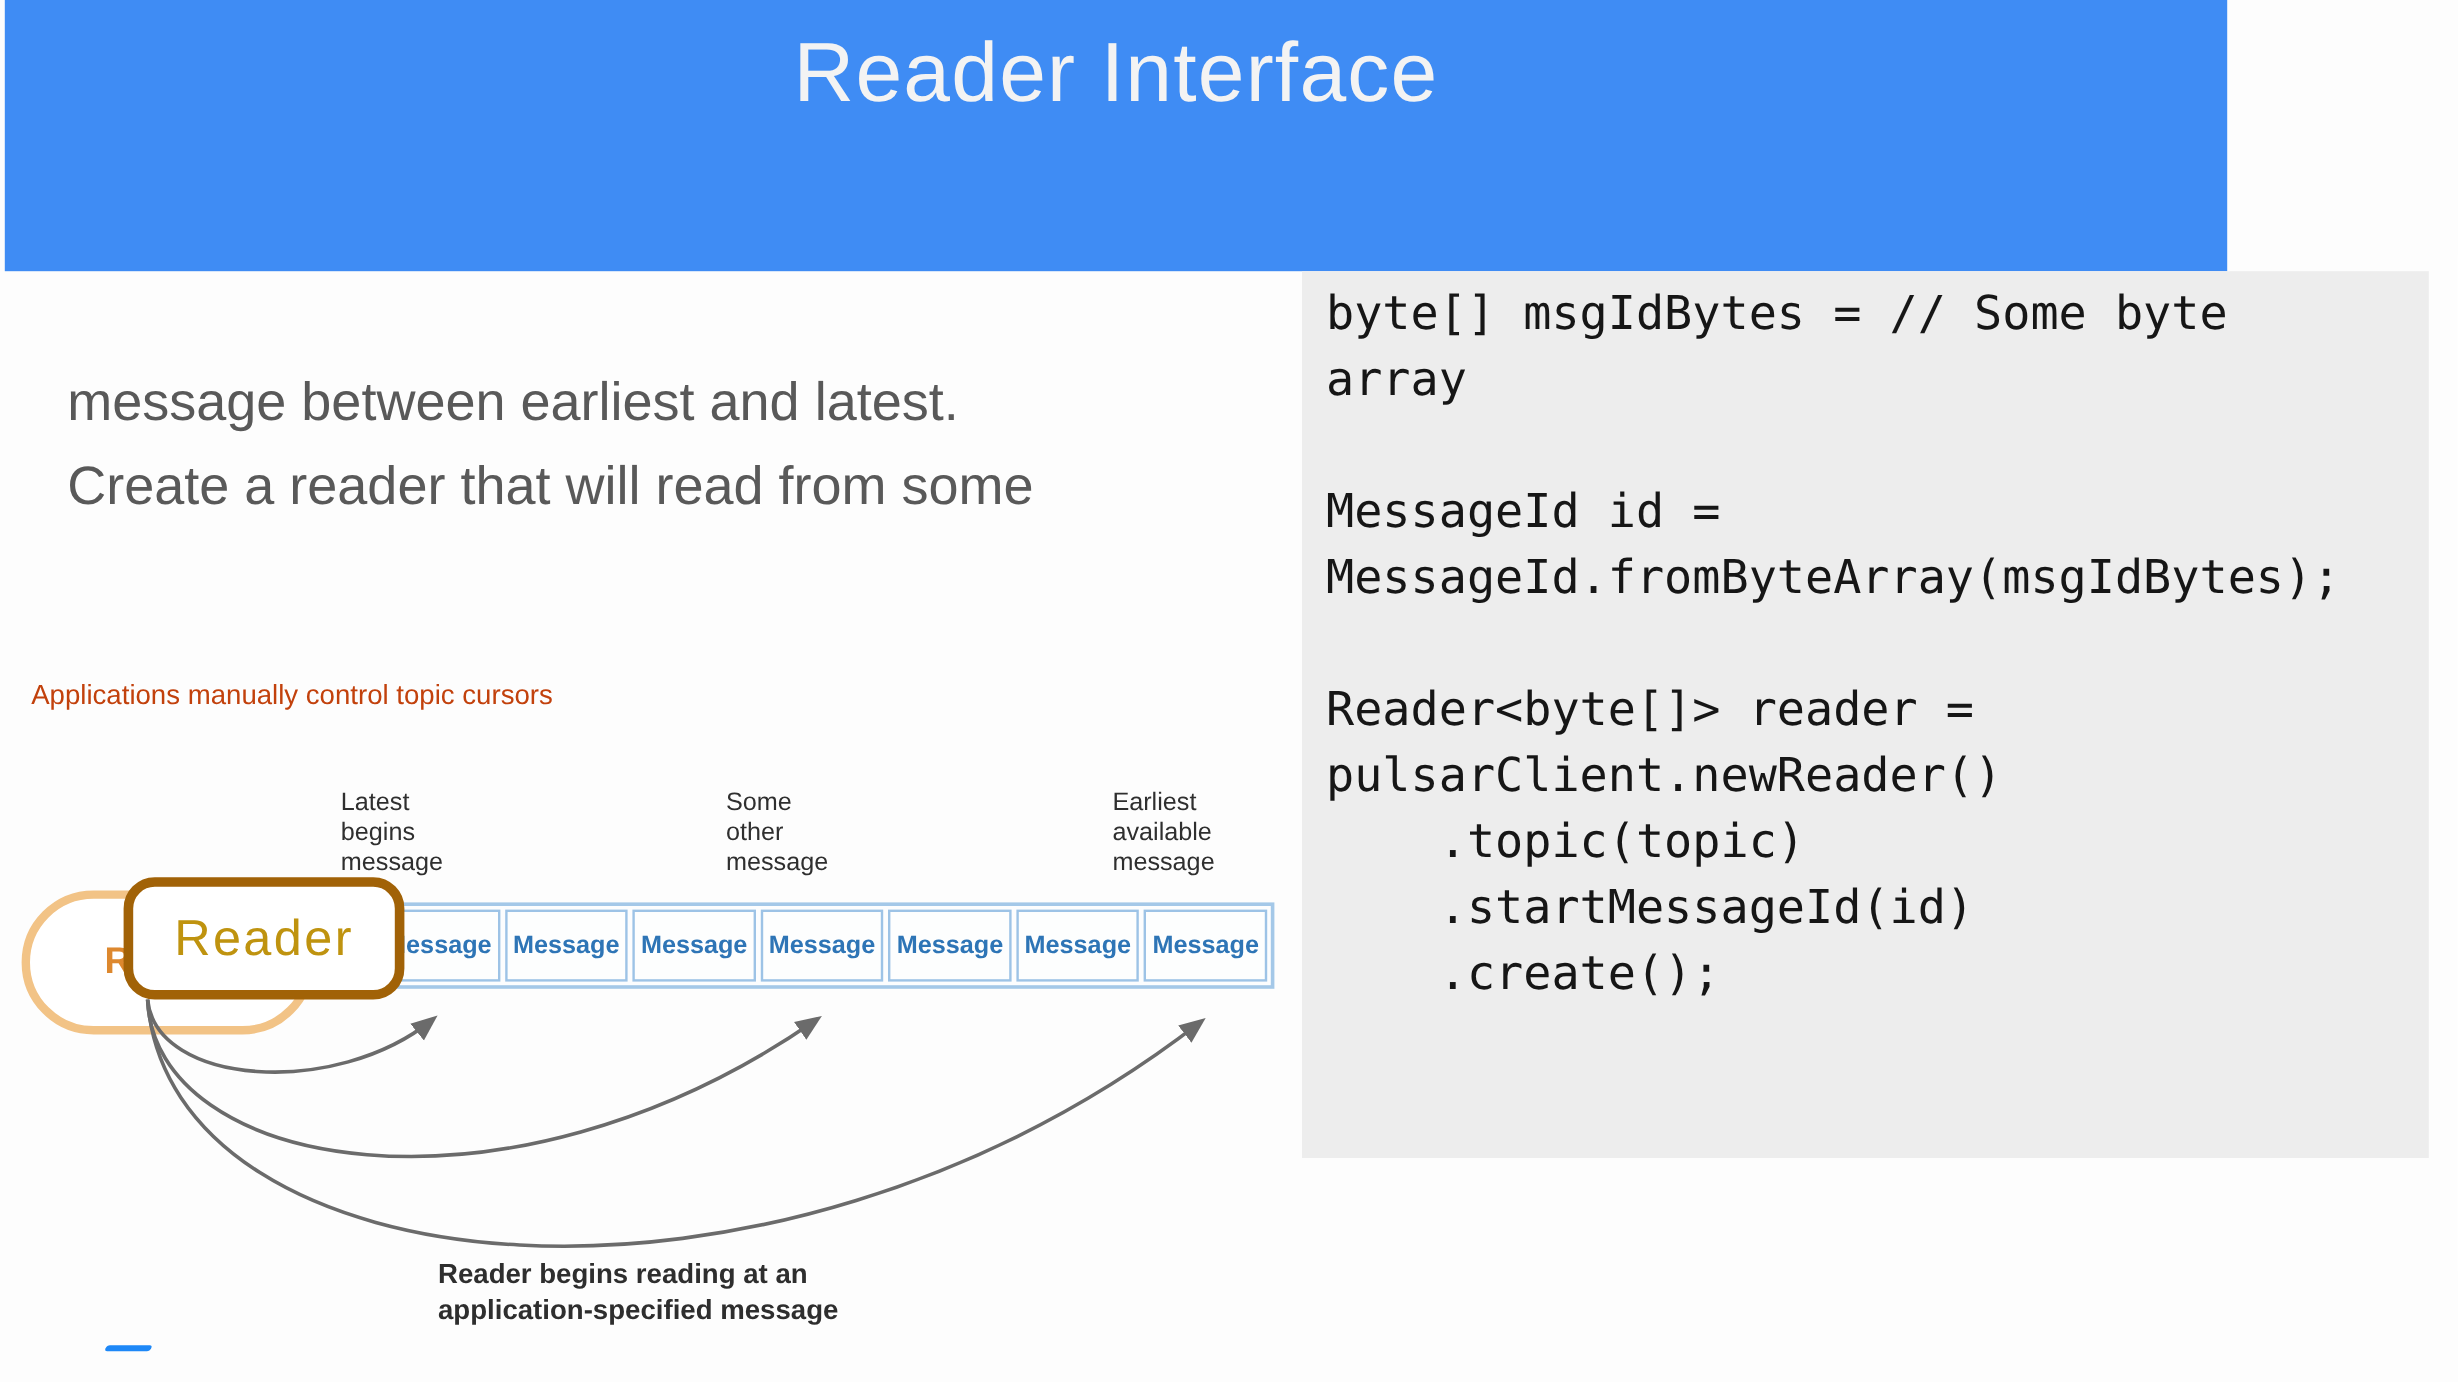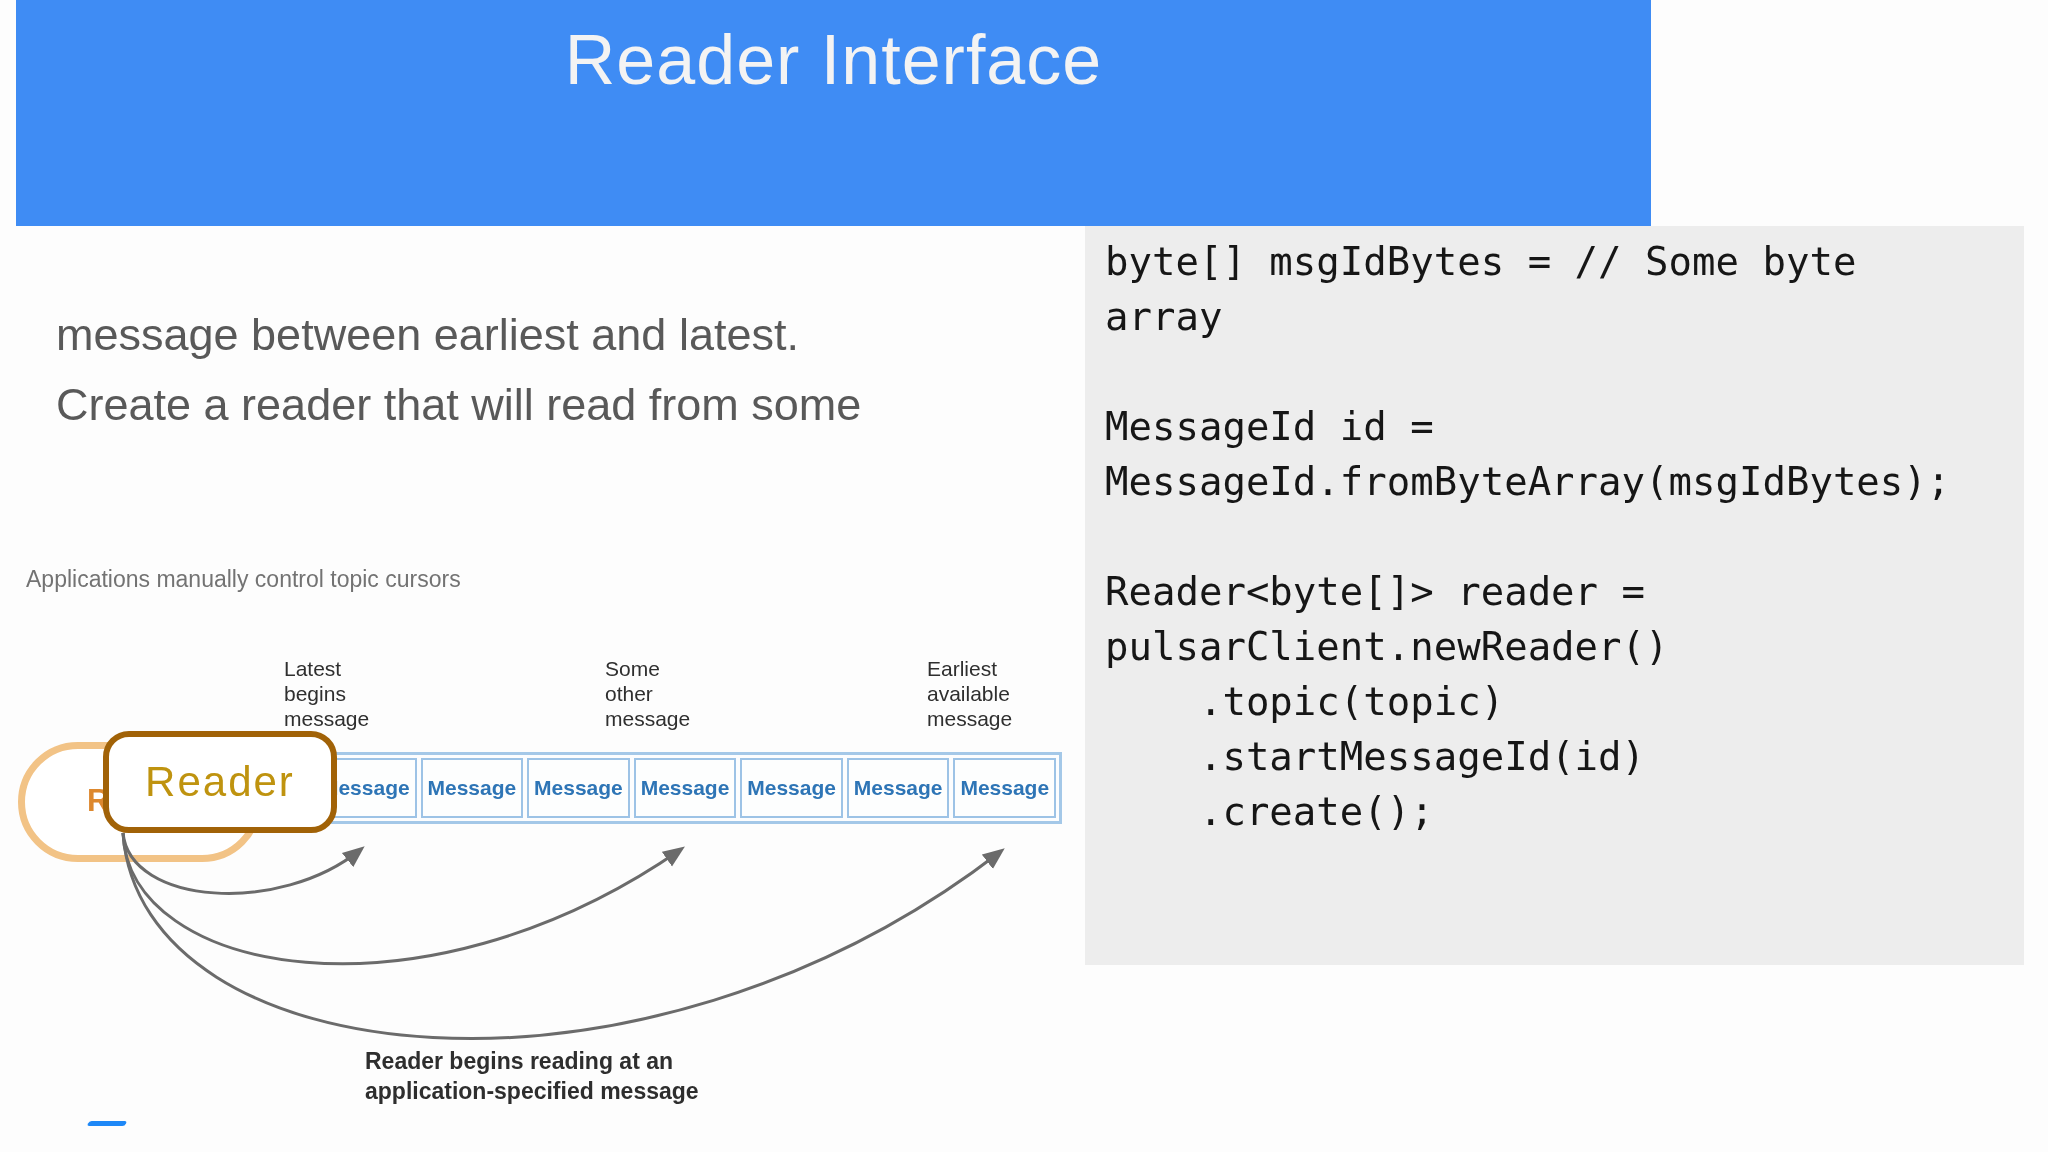--- a/index.html
+++ b/index.html
@@ -8,22 +8,22 @@
     width: 2048px;
     height: 1152px;
     background: #fdfdfd;
     overflow: hidden;
     font-family: "Liberation Sans", sans-serif;
   }
 
   
   .header {
     position: absolute;
-    left: 16px; top: 0;
-    width: 1635px; height: 226px;
+    left: 4px; top: 0;
+    width: 1852px; height: 226px;
     background: #3f8cf4;
   }
   .header .title {
     margin: 0;
     padding-top: 20px;
     text-align: center;
     font-size: 70px;
     font-weight: 300;
     letter-spacing: 1px;
     color: #f3f3f3;
@@ -39,21 +39,21 @@
     color: #595959;
     white-space: nowrap;
   }
 
   
   .diagram-heading {
     position: absolute;
     left: 26px; top: 566px;
     font-size: 23px;
     font-weight: 500;
-    color: #737373;
+    color: #c2410c;
     white-space: nowrap;
   }
 
   
   .col-label {
     position: absolute;
     top: 656px;
     width: 160px;
     font-size: 21px;
     line-height: 25px;
@@ -108,21 +108,21 @@
     font-weight: 700;
     color: #2e75b6;
   }
 
   
   .reader-box {
     position: absolute;
     left: 103px; top: 731px;
     width: 234px; height: 102px;
     background: #ffffff;
-    border: 6px solid #a16207;
+    border: 8px solid #a16207;
     border-radius: 26px;
     box-sizing: border-box;
     display: flex;
     align-items: center;
     justify-content: center;
     z-index: 4;
   }
   .reader-box .reader-label {
     font-size: 42px;
     font-weight: 400;

